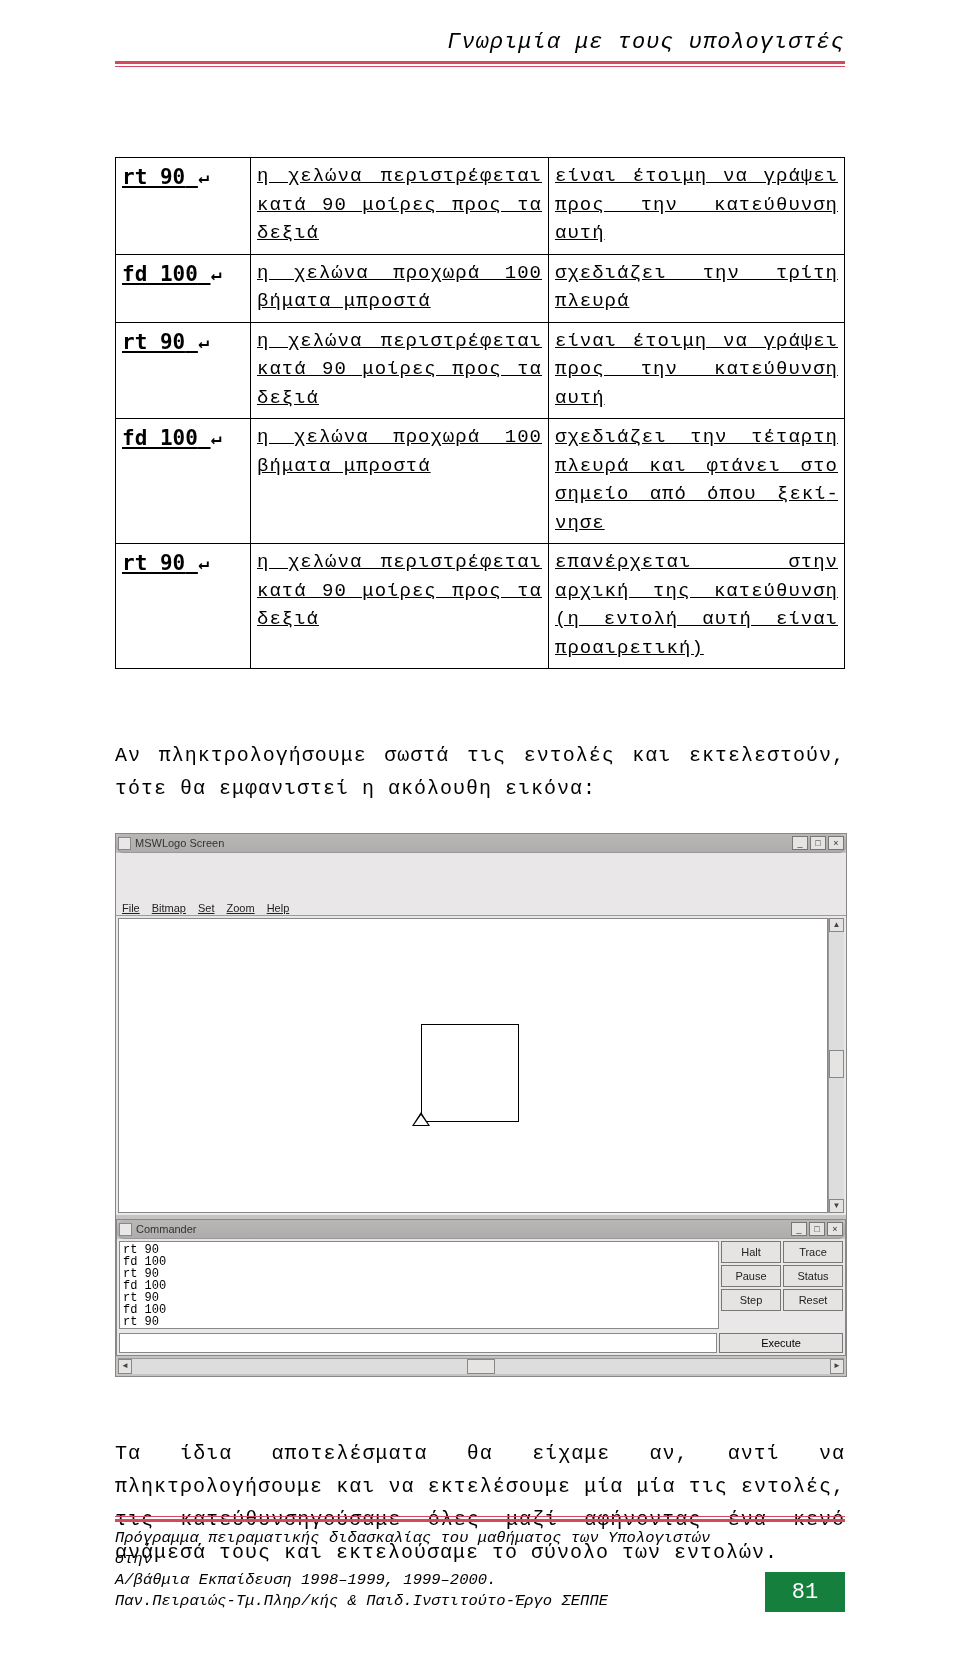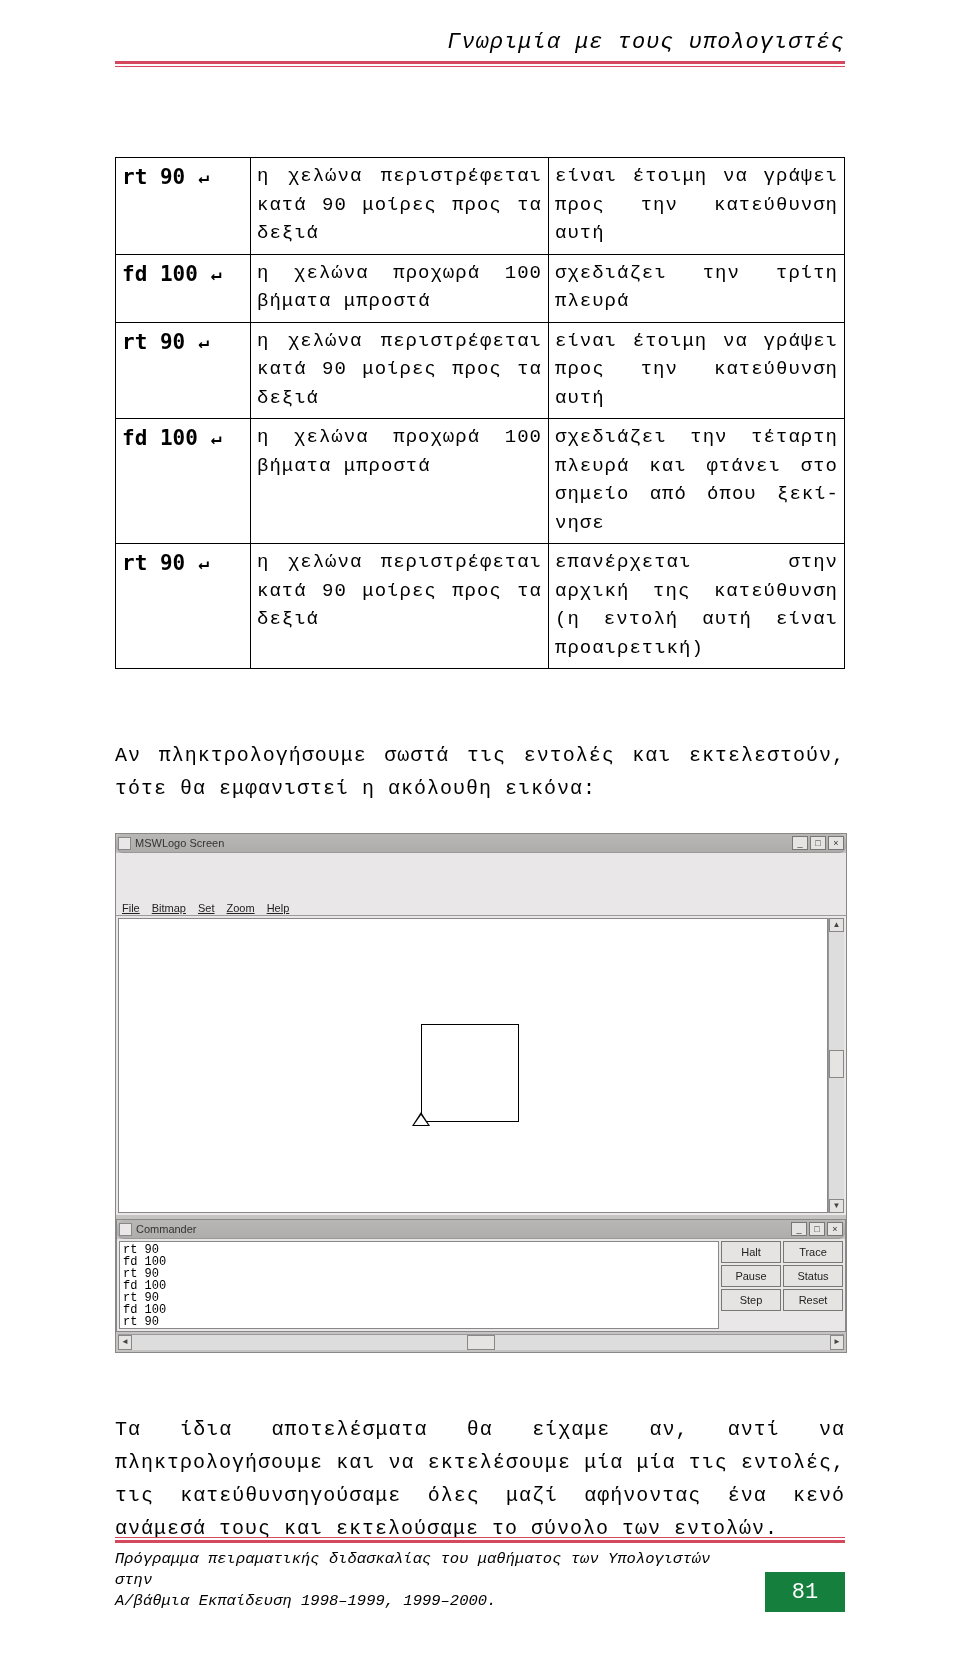--- a/index.html
+++ b/index.html
@@ -37,20 +37,21 @@
     background: #d4495e;
     margin-top: 2px;
   }
 
   
   table.cmd {
     border-collapse: collapse;
     width: 100%;
     margin-top: 90px;
     table-layout: fixed;
+    text-decoration: underline;
   }
   table.cmd td {
     border: 1px solid #000;
     padding: 4px 6px 6px 6px;
     font-family: "Courier New", monospace;
     font-size: 19px;
     vertical-align: top;
     line-height: 1.5;
     letter-spacing: 1px;
   }
@@ -386,38 +387,43 @@
 rt 90</div>
         <div class="btncol">
           <div class="b">Halt</div>
           <div class="b">Trace</div>
           <div class="b">Pause</div>
           <div class="b">Status</div>
           <div class="b">Step</div>
           <div class="b">Reset</div>
         </div>
       </div>
+      <div class="inputrow">
+        <div class="field"></div>
+        <div class="exec">Execute</div>
+      </div>
     </div>
 
     <div class="hscroll">
       <div class="arrow">◄</div>
       <div class="track">
           <div class="thumb"></div>
         </div>
       <div class="arrow">►</div>
     </div>
   </div>
 
   <p class="body2">Τα ίδια αποτελέσματα θα είχαμε αν, αντί να πληκτρολογήσου­με  και να εκτελέσουμε μία μία τις εντολές, τις κατεύθυνση­γούσαμε όλες μαζί αφήνοντας ένα κενό ανάμεσά τους και ε­κτελούσαμε το σύνολο των εντολών.</p>
 
   <div class="footer">
     <div class="footer-rule-top"></div>
     <div class="footer-rule-bot"></div>
     <div class="footer-row">
       <div class="footer-text">
         <span>Πρόγραμμα πειραματικής διδασκαλίας του μαθήματος των Υπολογιστών στην</span><br>
         <span>Α/βάθμια Εκπαίδευση 1998–1999, 1999–2000.</span><br>
+        <span>Παν.Πειραιώς-Τμ.Πληρ/κής &amp; Παιδ.Ινστιτούτο-Έργο ΣΕΠΠΕ</span>
       </div>
       <div class="pagebox">81</div>
     </div>
   </div>
 
 </div>
 
 </body></html>

